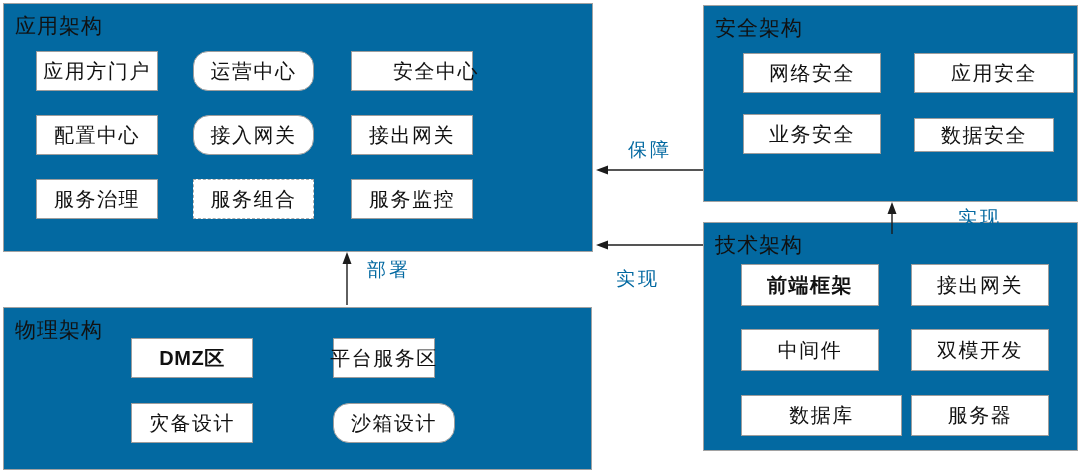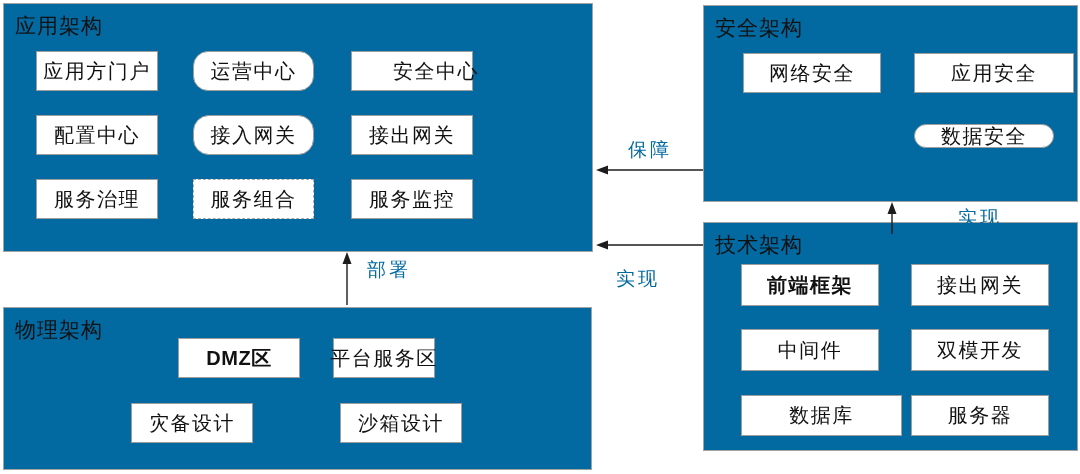--- a/index.html
+++ b/index.html
@@ -34,21 +34,21 @@
     background: #ffffff;
     display: flex;
     align-items: center;
     justify-content: center;
     font-size: 20px;
     letter-spacing: 1.5px;
     color: #111;
     white-space: nowrap;
   }
   .node.dashed { border: 1.5px dashed #ababab; }
-  .node.latin { font-family: "Liberation Sans", "DejaVu Sans", sans-serif; font-weight: bold; letter-spacing: 0.5px; margin-left: 47px; }
+  .node.latin { font-family: "Liberation Sans", "DejaVu Sans", sans-serif; font-weight: bold; letter-spacing: 0.5px; }
   .arrow-label {
     position: absolute;
     font-size: 19px;
     letter-spacing: 3px;
     color: #0369a1;
     white-space: nowrap;
   }
   .arrow-layer {
     position: absolute;
     left: 0; top: 0;
@@ -73,39 +73,40 @@
     <div class="node" style="left:347px; top:111px; width:122px; height:40px;">接出网关</div>
     <div class="node" style="left:32px; top:175px; width:122px; height:40px;">服务治理</div>
     <div class="node dashed" style="left:189px; top:175px; width:121px; height:40px;">服务组合</div>
     <div class="node" style="left:347px; top:175px; width:122px; height:40px;">服务监控</div>
   </section>
 
   <section class="outer-box" style="left:703px; top:5px; width:375px; height:197px;">
     <div class="group-title">安全架构</div>
     <div class="node" style="left:39px; top:47px; width:138px; height:40px;">网络安全</div>
     <div class="node" style="left:210px; top:47px; width:160px; height:40px;">应用安全</div>
-    <div class="node" style="left:210px; top:118px; width:140px; height:24px;border-radius:14px;">数据安全</div>
+    <div class="node" style="left:39px; top:108px; width:138px; height:40px;">业务安全</div>
+    <div class="node" style="left:210px; top:112px; width:140px; height:34px;">数据安全</div>
   </section>
 
   <section class="outer-box" style="left:703px; top:222px; width:375px; height:229px;">
     <div class="group-title">技术架构</div>
     <div class="node" style="left:37px; top:41px; width:138px; height:42px;font-weight:bold;">前端框架</div>
     <div class="node" style="left:207px; top:41px; width:138px; height:42px;">接出网关</div>
     <div class="node" style="left:37px; top:106px; width:138px; height:42px;">中间件</div>
     <div class="node" style="left:207px; top:106px; width:138px; height:42px;">双模开发</div>
     <div class="node" style="left:37px; top:172px; width:161px; height:41px;">数据库</div>
     <div class="node" style="left:207px; top:172px; width:138px; height:41px;">服务器</div>
   </section>
 
   <section class="outer-box" style="left:3px; top:307px; width:589px; height:163px;">
     <div class="group-title">物理架构</div>
     <div class="node latin" style="left:127px; top:30px; width:122px; height:40px;">DMZ区</div>
     <div class="node" style="left:329px; top:30px; width:102px; height:40px;">平台服务区</div>
     <div class="node" style="left:127px; top:95px; width:122px; height:40px;">灾备设计</div>
-    <div class="node" style="left:336px; top:95px; width:122px; height:40px;">沙箱设计</div>
+    <div class="node" style="left:329px; top:95px; width:122px; height:40px;border-radius:16px;">沙箱设计</div>
   </section>
 
   <svg class="arrow-layer" viewBox="0 0 1080 474">
     <g>
       <line x1="703" y1="170" x2="606" y2="170"></line>
       <polygon points="596,170 608,165.5 608,174.5"></polygon>
     </g>
     <g>
       <line x1="892" y1="234" x2="892" y2="212"></line>
       <polygon points="892,202 887.5,214 896.5,214"></polygon>

